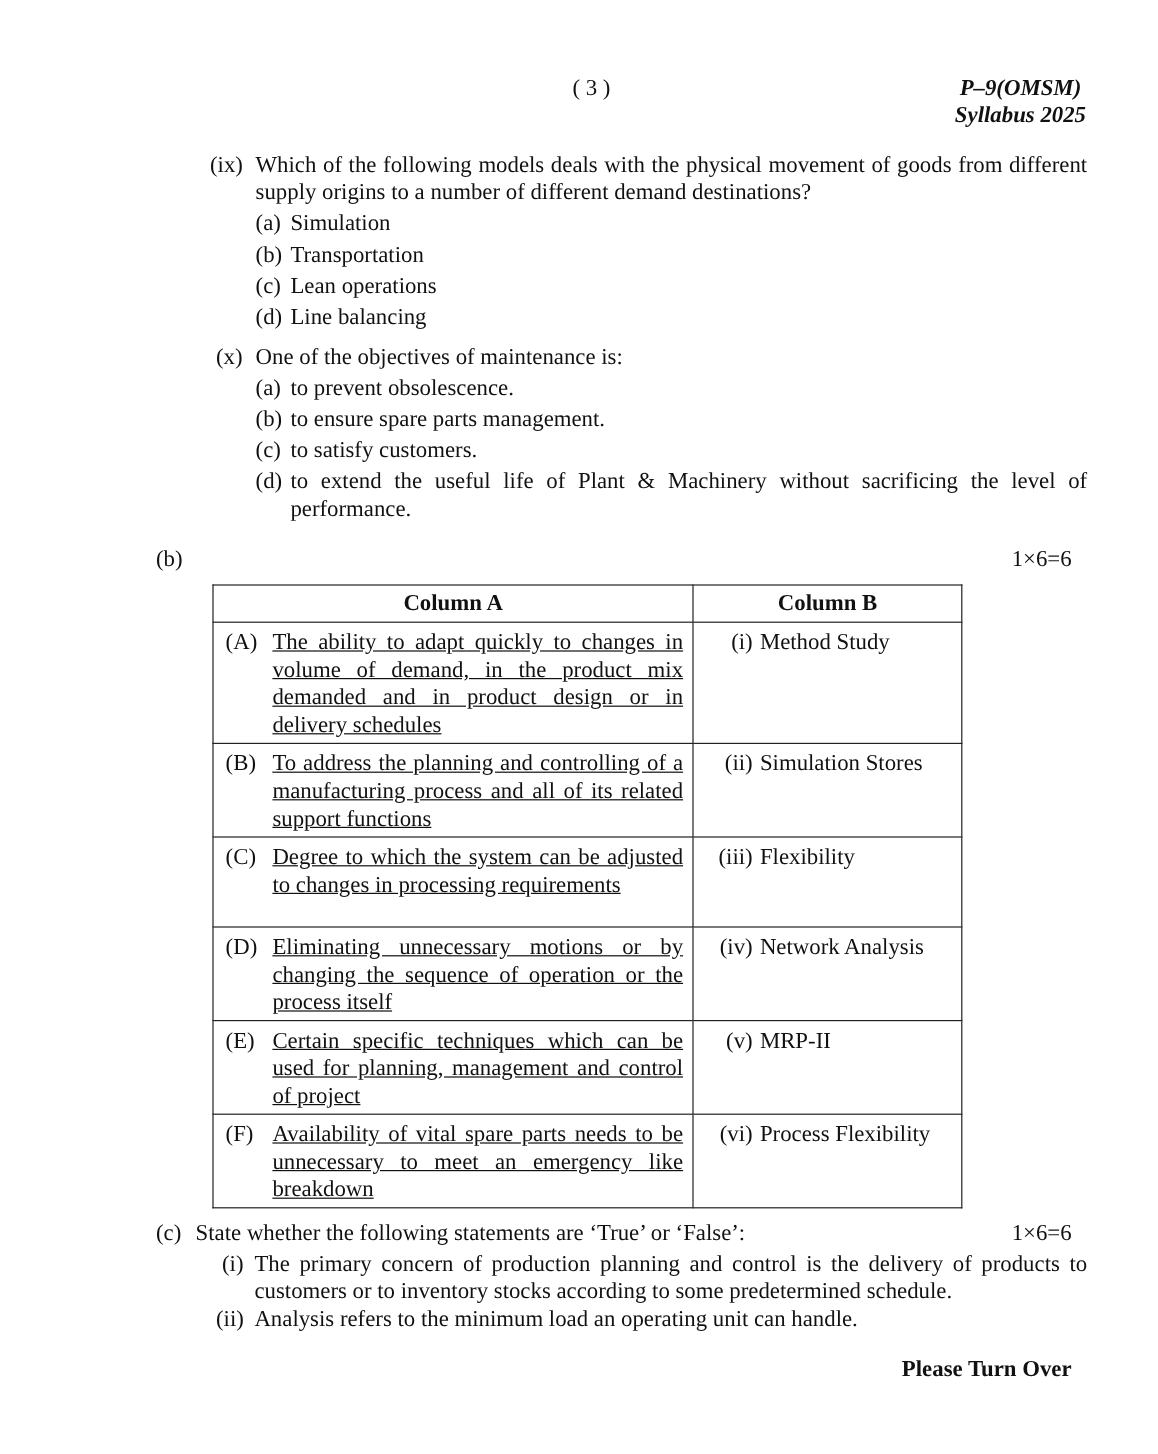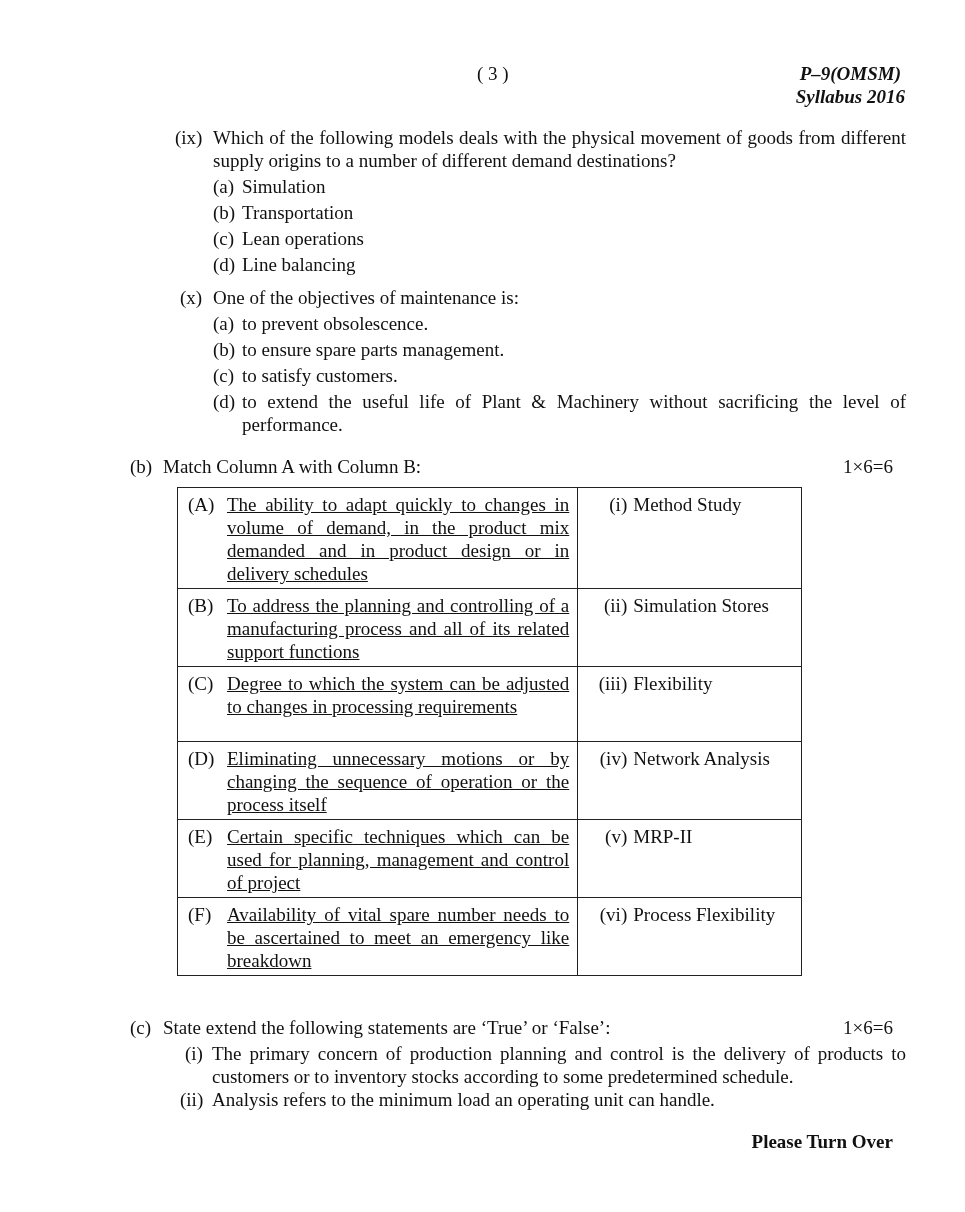--- a/index.html
+++ b/index.html
@@ -32,21 +32,21 @@
   .cellB { display: flex; padding: 5px 8px 3px 10px; }
   .cellB .lbl { width: 39px; text-align: right; padding-right: 6px; }
   .bold { font-weight: bold; }
 </style>
 </head>
 <body>
 
 <div class="abs pageno">( 3 )</div>
 <div class="abs code">
   <div>P–9(OMSM)</div>
-  <div>Syllabus 2016</div>
+  <div>Syllabus 2025</div>
 </div>
 
 <div class="q row" style="left:175px; top:126px; width:731px;">
   <span class="lbl" style="width:38px;">(ix)</span>
   <span class="txt">Which of the following models deals with the physical movement of goods from different supply origins to a number of different demand destinations?</span>
 </div>
 <div class="opt row" style="top:175px;">
   <span class="lbl">(a)</span>
   <span>Simulation</span>
 </div>
@@ -79,30 +79,33 @@
   <span class="lbl">(c)</span>
   <span>to satisfy customers.</span>
 </div>
 <div class="opt row" style="top:390px; width:693px;">
   <span class="lbl">(d)</span>
   <span class="txt">to extend the useful life of Plant &amp; Machinery without sacrificing the level of performance.</span>
 </div>
 
 <div class="q row" style="left:130px; top:455px;">
   <span class="lbl" style="width:33px;">(b)</span>
-  <span>Match Column A with Column B:</span>
 </div>
 <div class="marks" style="top:455px;">1×6=6</div>
 
 <table class="match">
   <colgroup>
       <col style="width:401px">
       <col style="width:224px">
     </colgroup>
   <tbody>
+      <tr>
+    <th>Column A</th>
+    <th>Column B</th>
+  </tr>
   <tr style="height:98px;">
     <td>
           <div class="cellA">
             <span class="lbl">(A)</span>
             <span class="txt">The ability to adapt quickly to changes in volume of demand, in the product mix demanded and in product design or in delivery schedules</span>
           </div>
         </td>
     <td>
           <div class="cellB">
             <span class="lbl">(i)</span>
@@ -163,36 +166,36 @@
           <div class="cellB">
             <span class="lbl">(v)</span>
             <span>MRP-II</span>
           </div>
         </td>
   </tr>
   <tr style="height:75px;">
     <td>
           <div class="cellA">
             <span class="lbl">(F)</span>
-            <span class="txt">Availability of vital spare number needs to be ascertained to meet an emergency like breakdown</span>
+            <span class="txt">Availability of vital spare parts needs to be unnecessary to meet an emergency like breakdown</span>
           </div>
         </td>
     <td>
           <div class="cellB">
             <span class="lbl">(vi)</span>
             <span>Process Flexibility</span>
           </div>
         </td>
   </tr>
 </tbody>
   </table>
 
 <div class="q row" style="left:130px; top:1016px;">
   <span class="lbl" style="width:33px;">(c)</span>
-  <span>State extend the following statements are ‘True’ or ‘False’:</span>
+  <span>State whether the following statements are ‘True’ or ‘False’:</span>
 </div>
 <div class="marks" style="top:1016px;">1×6=6</div>
 
 <div class="q row" style="left:185px; top:1042px; width:721px;">
   <span class="lbl" style="width:27px;">(i)</span>
   <span class="txt">The primary concern of production planning and control is the delivery of products to customers or to inventory stocks according to some predetermined schedule.</span>
 </div>
 <div class="q row" style="left:180px; top:1088px; width:726px;">
   <span class="lbl" style="width:32px;">(ii)</span>
   <span class="txt">Analysis refers to the minimum load an operating unit can handle.</span>

